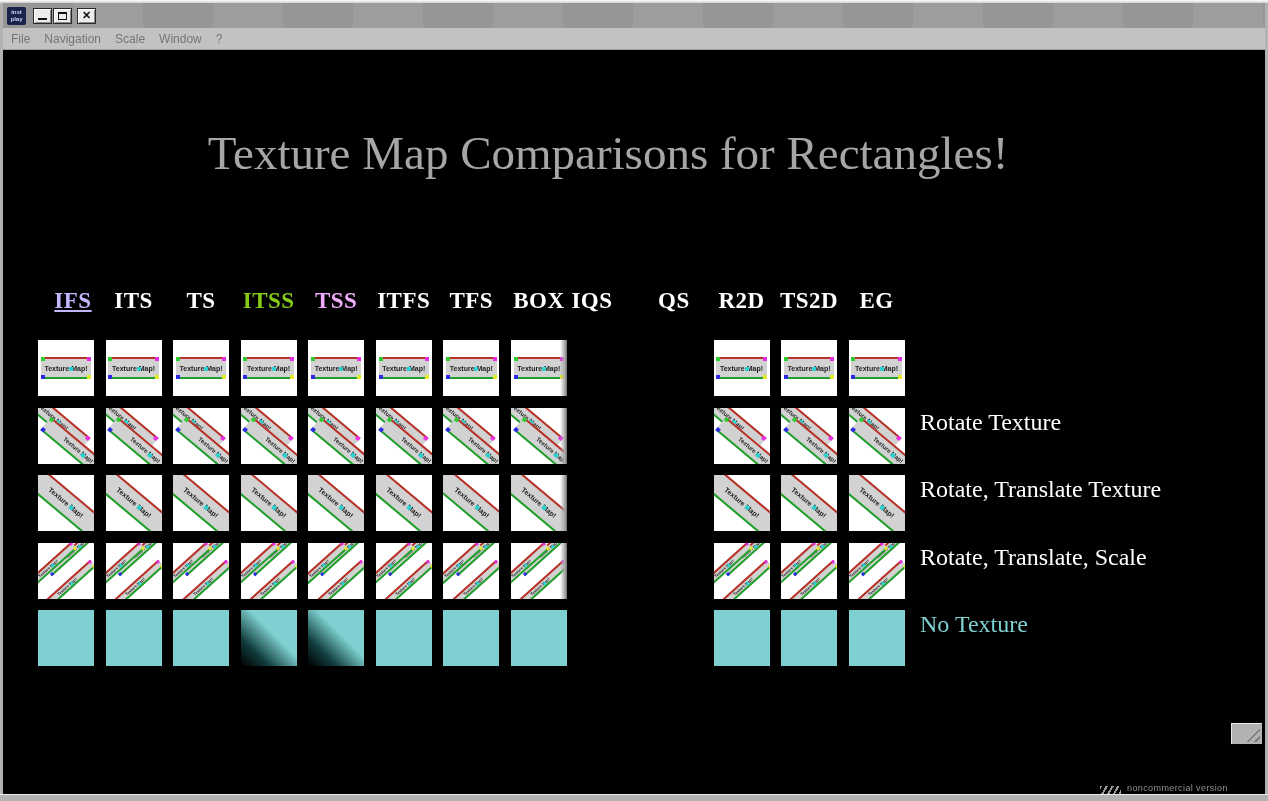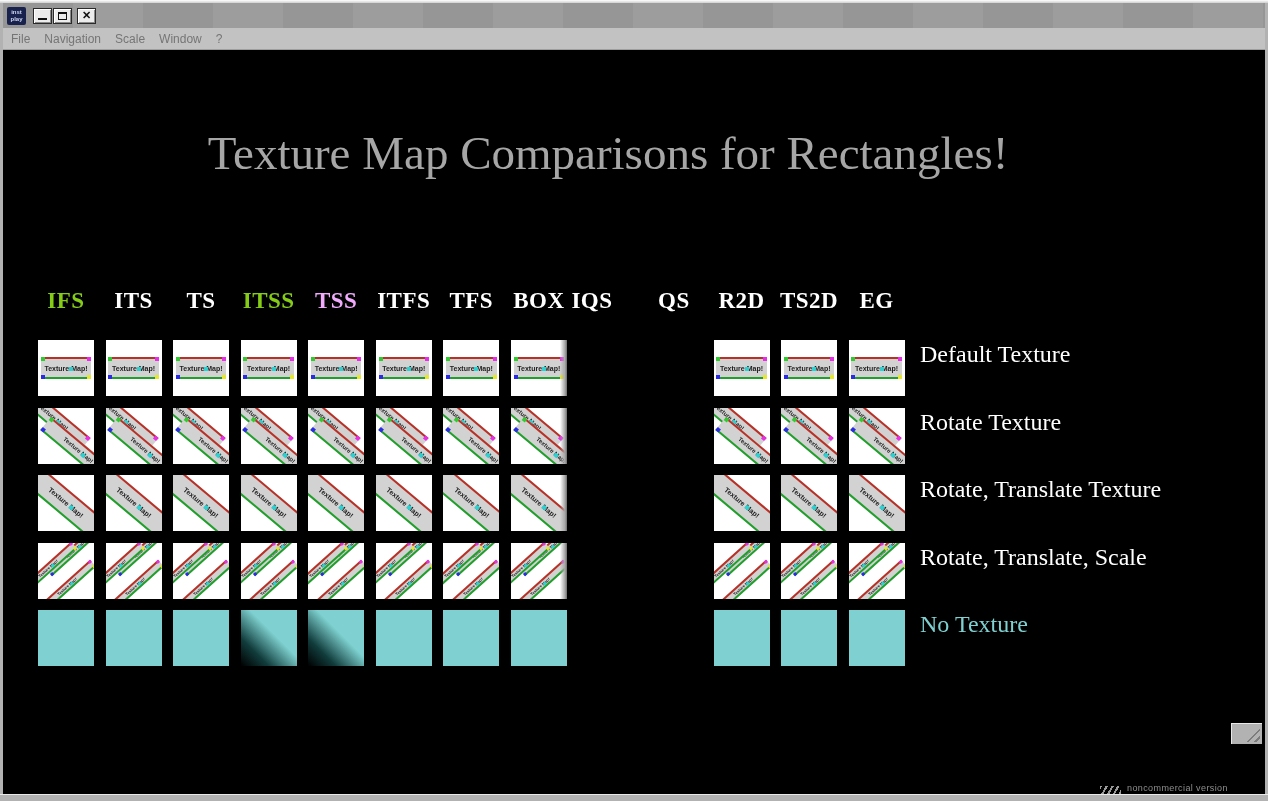--- a/index.html
+++ b/index.html
@@ -142,21 +142,21 @@
       <div class="menu-item">File</div>
       <div class="menu-item">Navigation</div>
       <div class="menu-item">Scale</div>
       <div class="menu-item">Window</div>
       <div class="menu-item">?</div>
     </div>
 
   <div class="viewport">
     <div class="scene-title">Texture Map Comparisons for Rectangles!</div>
     <div id="grid">
-        <div class="col-header" style="left: 29px; color: #84cc16;">IFS</div>
+        <div class="col-header" style="left: 36px; color: #c4b5fd; text-decoration: underline;">IFS</div>
         <div class="thumb v-default" style="left: 35px; top: 290px;">
           <div class="banner p1">
             <i class="d tl"></i>
             <i class="d tr"></i>
             <i class="d bl"></i>
             <i class="d br"></i>
             <i class="d c"></i>
             <span class="bt">Texture Map!</span>
           </div>
         </div>
@@ -724,21 +724,20 @@
         </div>
         <div class="thumb v-no-texture" style="left: 845.6px; top: 560px; background: rgb(126, 209, 208);"></div>
       </div>
     <div class="branding">
       <div class="brand-icon"></div>
       <div class="brand-text">
         <div class="brand-line1">noncommercial version</div>
         <div class="brand-line2"><span>instant</span><b>reality</b></div>
       </div>
     </div>
-  <div class="row-label" style="top: 291px; color: rgb(255, 255, 255);">Default Texture</div>
       <div class="row-label" style="top: 358.5px; color: rgb(255, 255, 255);">Rotate Texture</div>
       <div class="row-label" style="top: 426px; color: rgb(255, 255, 255);">Rotate, Translate Texture</div>
       <div class="row-label" style="top: 493.5px; color: rgb(255, 255, 255);">Rotate, Translate, Scale</div>
       <div class="row-label" style="top: 561px; color: rgb(127, 208, 208);">No Texture</div>
     </div>
 
   <div class="bottom-strip"></div>
   <div class="grip-area">
     <div class="grip-lines"></div>
   </div>

